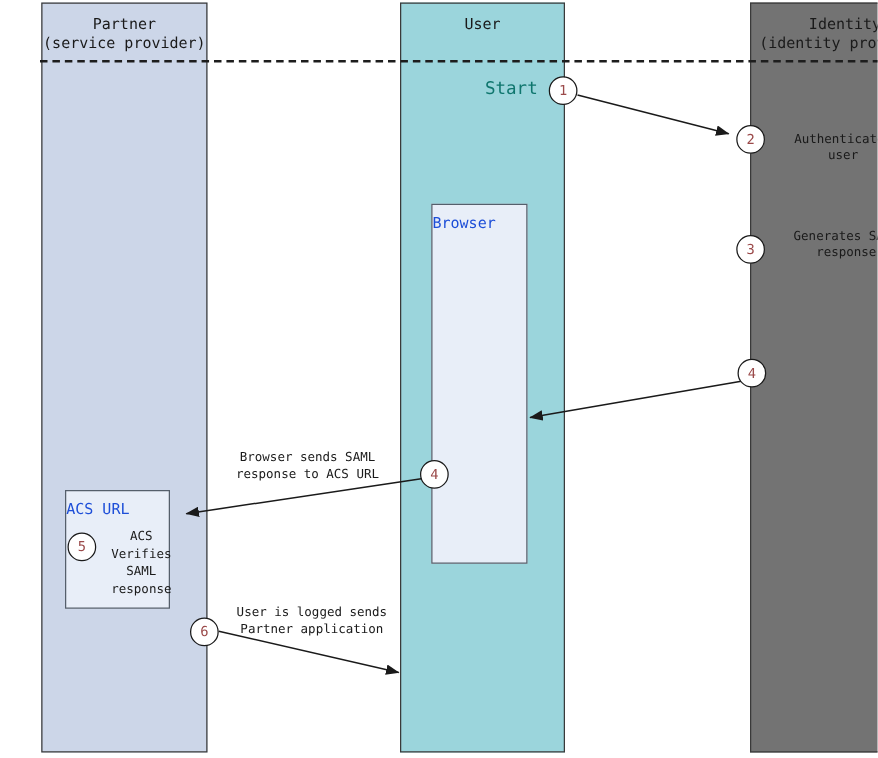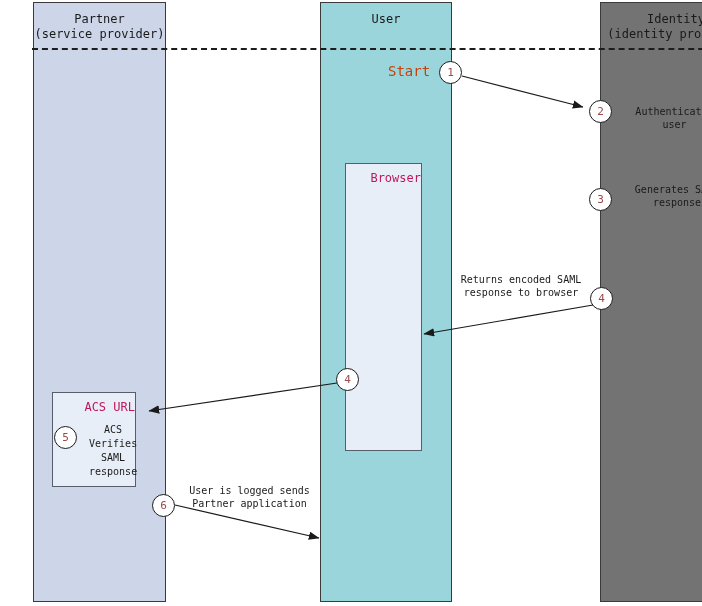--- a/index.html
+++ b/index.html
@@ -76,23 +76,23 @@
     left: 20px;
     top: 392px;
     width: 84px;
     height: 95px;
   }
   .box-title {
     position: absolute;
     left: 0;
     right: 0;
     top: 7px;
-    text-align: right;
+    text-align: left;
     font-size: 12px;
-    color: #be185d;
+    color: #1d4ed8;
     white-space: pre;
   }
   .acs-body {
     position: absolute;
     left: 36px;
     top: 30px;
     font-size: 10px;
     line-height: 14px;
     color: #1a1a1a;
     white-space: pre;
@@ -117,21 +117,21 @@
     line-height: 13px;
     color: #1a1a1a;
     white-space: pre;
   }
   .label-center { text-align: center; }
   .start-label {
     position: absolute;
     left: 356px;
     top: 63px;
     font-size: 14px;
-    color: #c2410c;
+    color: #0f766e;
     white-space: pre;
   }
   svg.overlay {
     position: absolute;
     left: 0;
     top: 0;
     width: 702px;
     height: 606px;
     pointer-events: none;
   }
@@ -187,24 +187,24 @@
 
   <div class="step-circle" style="left:557px; top:100px;">2</div>
   <div class="label label-center" style="left:580px; top:105px; width:125px;">Authenticates
 user</div>
 
   <div class="step-circle" style="left:557px; top:188px;">3</div>
   <div class="label label-center" style="left:580px; top:183px; width:130px;">Generates SAML
 response</div>
 
   <div class="step-circle" style="left:558px; top:287px;">4</div>
-  <div class="label label-center" style="left:424px; top:273px; width:130px;">Returns encoded SAML
-response to browser</div>
 
   <div class="step-circle" style="left:304px; top:368px;">4</div>
+  <div class="label label-center" style="left:144px; top:360px; width:140px;">Browser sends SAML
+response to ACS URL</div>
 
   <div class="step-circle" style="left:22px; top:426px;">5</div>
 
   <div class="step-circle" style="left:120px; top:494px;">6</div>
   <div class="label label-center" style="left:155px; top:484px; width:125px;">User is logged sends
 Partner application</div>
 
 </div>
 
 </body></html>

